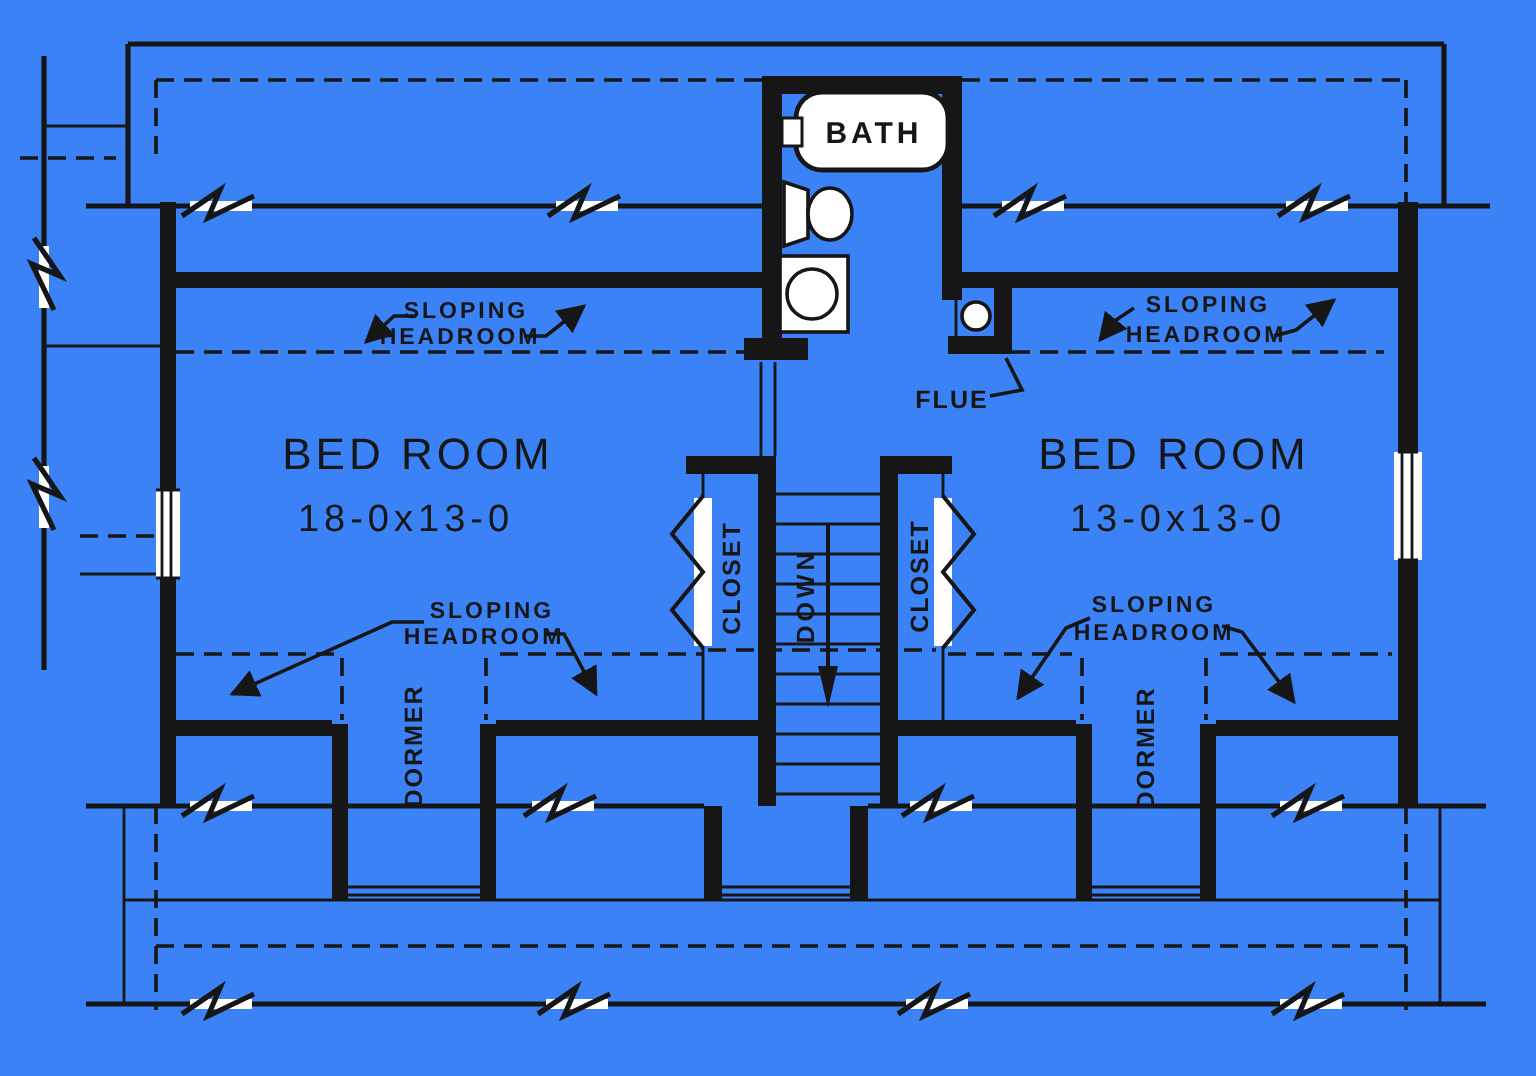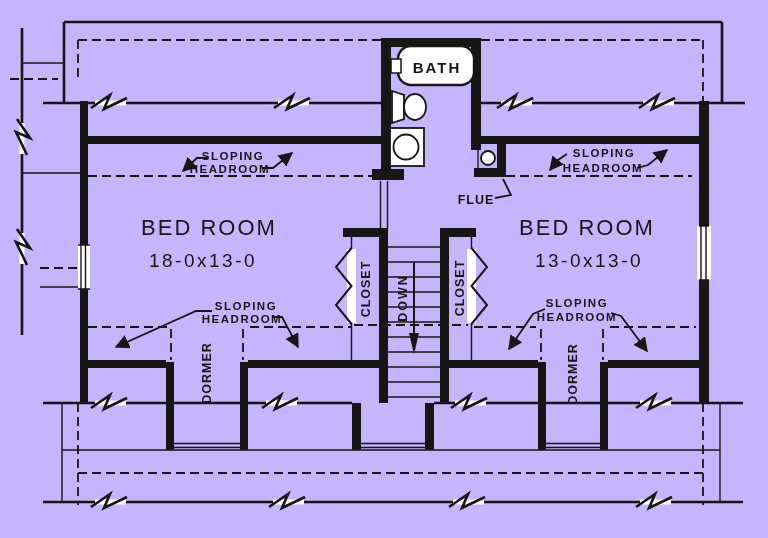--- a/index.html
+++ b/index.html
@@ -1,19 +1,19 @@
 <!DOCTYPE html>
 <html><head>
 <meta charset="utf-8">
 <style>
   html,body{margin:0;padding:0;background:#e8e8e8;}
   .sheet{
     position:relative;
     width:768px;height:538px;
-    background:#c4b5fd;
+    background:#3b82f6;
     overflow:hidden;
     font-family:"DejaVu Sans", sans-serif;
   }
   svg{position:absolute;left:0;top:0;}
   text{
     font-family:"Liberation Sans","DejaVu Sans",sans-serif;
     fill:#161616;
   }
   .t-room{font-size:22px;letter-spacing:2px;font-weight:500;}
   .t-dim{font-size:19px;letter-spacing:2.5px;font-weight:500;}

